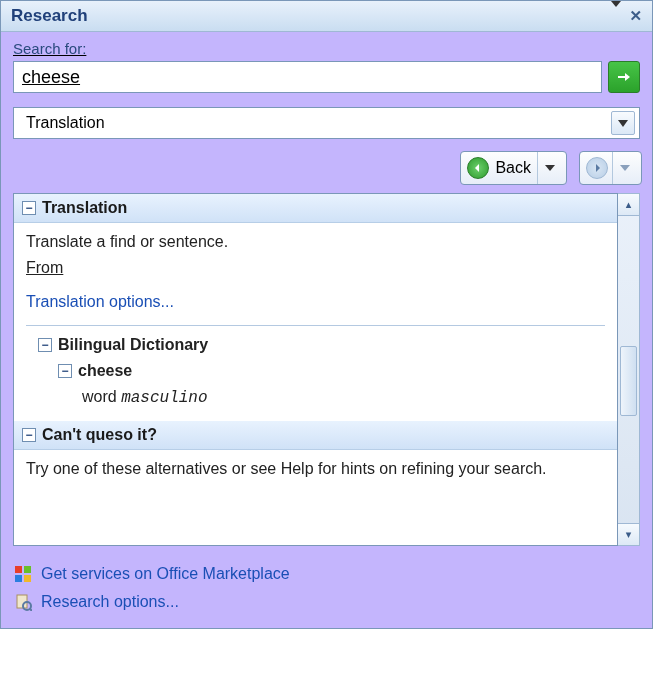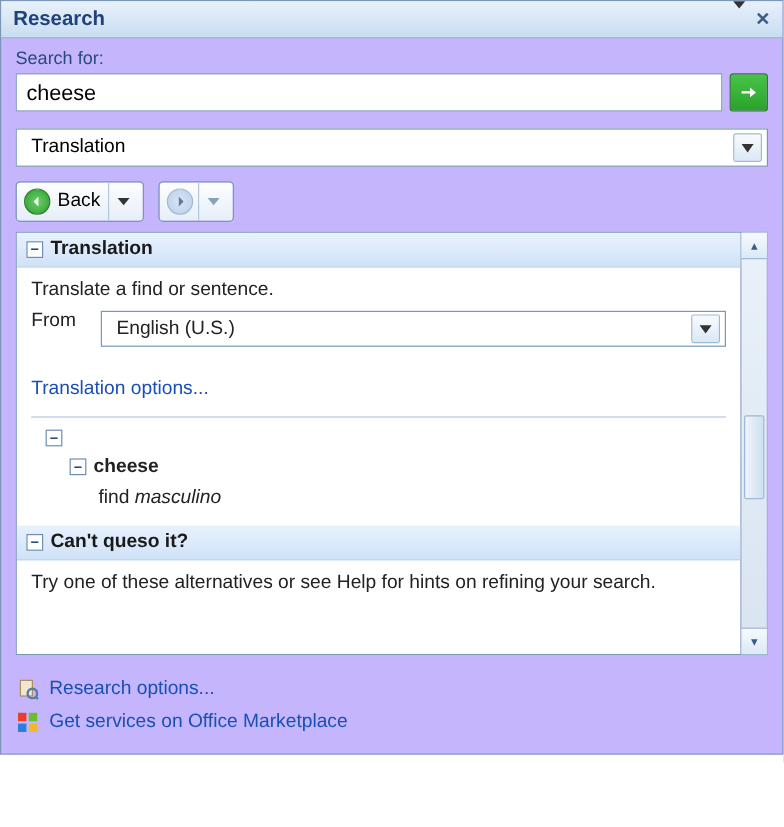--- a/index.html
+++ b/index.html
@@ -23,21 +23,21 @@
       align-items: center;
       justify-content: space-between;
     }
     .title-bar .title {
       color: #21417a;
       font-weight: bold;
       font-size: 17px;
     }
     .title-icons { display: flex; gap: 8px; }
     .title-icons span { cursor: pointer; color: #3b5c89; font-size: 13px; }
-    .search-area { padding: 8px 12px 6px 12px; }
+    .search-area { padding: 8px 12px 6px 12px; text-decoration: underline; }
     .search-label { color: #2a4a7e; font-size: 15px; margin-bottom: 4px; display: block; }
     .search-row {
       display: flex; gap: 6px; align-items: stretch; margin-bottom: 8px;
     }
     .search-input {
       flex: 1; font-size: 18px; padding: 4px 8px;
       border: 1px solid #7a97b8; background: #fff; height: 32px;
     }
     .go-btn {
       width: 32px; height: 32px; background: linear-gradient(#47c447,#2ba22b);
@@ -49,21 +49,21 @@
     .select {
       display: flex; align-items: center; justify-content: space-between;
       background: #fff; border: 1px solid #7a97b8; height: 32px;
       padding: 0 4px 0 12px; font-size: 16px; cursor: pointer;
     }
     .select .chevron {
       width: 24px; height: 24px; border: 1px solid #9fb8d4;
       background: linear-gradient(#f8fbfe,#dbe8f6); display:flex;
       align-items:center; justify-content:center; border-radius:2px;
     }
-    .nav-row { padding: 4px 26px 8px 12px; display: flex; gap: 12px; }
+    .nav-row { padding: 4px 10px 8px 12px; display: flex; gap: 12px; justify-content: flex-end; }
     .nav-btn {
       display: flex; align-items: center; background: linear-gradient(#fdfefe,#e7eef8);
       border: 1px solid #7a97b8; border-radius: 4px; height: 34px;
       cursor: pointer;
     }
     .nav-btn.back { padding: 0 4px 0 6px; gap:4px;}
     .nav-btn .circ {
       width: 22px; height: 22px; border-radius: 50%;
       display:flex; align-items:center; justify-content:center;
       font-size: 13px; color:#fff;
@@ -92,29 +92,29 @@
       background: linear-gradient(#e8f2fe,#d0e2f7); border-bottom:1px solid #b7cee7;
       padding: 5px 8px; display:flex; align-items:center; gap:6px;
       font-weight:bold; font-size:16px; color:#1a1a1a;
     }
     .toggle-box {
       width:14px; height:14px; border:1px solid #6f8eb1; background:#fff;
       display:flex; align-items:center; justify-content:center;
       font-size:12px; line-height:1; cursor:pointer; color:#2a4a7e;
     }
     .sec-body { padding: 10px 12px 14px 12px; font-size:16px; color:#222; }
-    .lang-row { display:flex; align-items:flex-start; gap:10px; margin:6px 0; }
+    .lang-row { display:flex; align-items:center; gap:20px; margin:6px 0;text-decoration:underline; }
     .lang-row .lbl { width:48px; }
     .lang-row .select { flex:1; height:30px; font-size:16px; }
-    .link { color:#1a4fb5; cursor:pointer; font-size:16px; margin-top:20px; display:inline-block;}
+    .link { color:#1a4fb5; cursor:pointer; font-size:16px; margin-top:10px; display:inline-block;}
     .divider { border-top:1px solid #b4c9e1; margin:14px 0 10px 0;}
     .sub-header { display:flex; align-items:center; gap:6px; font-weight:bold; margin-left:12px;}
     .entry { margin-left:32px; margin-top:8px; display:flex; align-items:center; gap:6px; font-weight:bold;}
     .defn { margin-left:56px; margin-top:8px; font-size:16px;}
-    .defn .pos { font-style:italic; }
+    .defn .pos { font-style:italic;font-family:Liberation Mono, monospace; }
     .footer { padding: 6px 12px 12px 12px; }
     .footer-row { display:flex; align-items:center; gap:8px; padding:4px 0;}
     .footer-row .flink { color:#1a4fb5; cursor:pointer; font-size:16px;}
     .footer-icon { width:20px; height:20px; display:flex; align-items:center; justify-content:center;}
     .chev { width:0; height:0; border-left:5px solid transparent; border-right:5px solid transparent; border-top:7px solid #333;}
     .tri { width:0; height:0; border-left:5px solid transparent; border-right:5px solid transparent; border-top:6px solid #333;}
   </style>
 </head>
 <body>
 
@@ -177,38 +177,33 @@
     <div class="results">
 
       <div class="sec-header">
         <span class="toggle-box">−</span>
         <span>Translation</span>
       </div>
       <div class="sec-body">
         <div style="margin-bottom:8px;">Translate a find or sentence.</div>
         <div class="lang-row">
           <span class="lbl">From</span>
-          <div class="select">
-            <span>English (U.S.)</span>
-            <span class="chevron">
-                <span class="chev"></span>
-              </span>
-          </div>
         </div>
         <span class="link">Translation options...</span>
         <div class="divider"></div>
         <div class="sub-header">
           <span class="toggle-box">−</span>
+          <span>Bilingual Dictionary</span>
         </div>
         <div class="entry">
           <span class="toggle-box">−</span>
           <span>cheese</span>
         </div>
         <div class="defn">
-          <span>find</span>
+          <span>word</span>
           <span class="pos">masculino</span>
         </div>
       </div>
 
       <div class="sec-header">
         <span class="toggle-box">−</span>
         <span>Can't queso it?</span>
       </div>
       <div class="sec-body">
         <div>Try one of these alternatives or see Help for hints on refining your search.</div>
@@ -218,36 +213,36 @@
     <div class="scrollbar">
       <div class="sb-btn">▴</div>
       <div class="sb-track">
         <div class="sb-thumb"></div>
       </div>
       <div class="sb-btn down">▾</div>
     </div>
   </div>
 
   <div class="footer">
-    <div class="footer-row">
-      <span class="footer-icon">
-        <svg width="18" height="18" viewBox="0 0 18 18">
-            <rect x="3" y="2" width="10" height="13" fill="#f0e7cd" stroke="#a89060"></rect>
-            <circle cx="13" cy="13" r="4" fill="none" stroke="#5a7aa2" stroke-width="2"></circle>
-            <line x1="16" y1="16" x2="18" y2="18" stroke="#5a7aa2" stroke-width="2"></line>
-          </svg>
-      </span>
-      <span class="flink">Research options...</span>
-    </div>
     <div class="footer-row">
       <span class="footer-icon">
         <svg width="18" height="18" viewBox="0 0 18 18">
             <rect x="1" y="1" width="7" height="7" fill="#e83e2a"></rect>
             <rect x="10" y="1" width="7" height="7" fill="#6abf2a"></rect>
             <rect x="1" y="10" width="7" height="7" fill="#2a7ee0"></rect>
             <rect x="10" y="10" width="7" height="7" fill="#f0b82a"></rect>
           </svg>
       </span>
       <span class="flink">Get services on Office Marketplace</span>
     </div>
+    <div class="footer-row">
+      <span class="footer-icon">
+        <svg width="18" height="18" viewBox="0 0 18 18">
+            <rect x="3" y="2" width="10" height="13" fill="#f0e7cd" stroke="#a89060"></rect>
+            <circle cx="13" cy="13" r="4" fill="none" stroke="#5a7aa2" stroke-width="2"></circle>
+            <line x1="16" y1="16" x2="18" y2="18" stroke="#5a7aa2" stroke-width="2"></line>
+          </svg>
+      </span>
+      <span class="flink">Research options...</span>
+    </div>
   </div>
 
 </div>
 
 </body></html>

